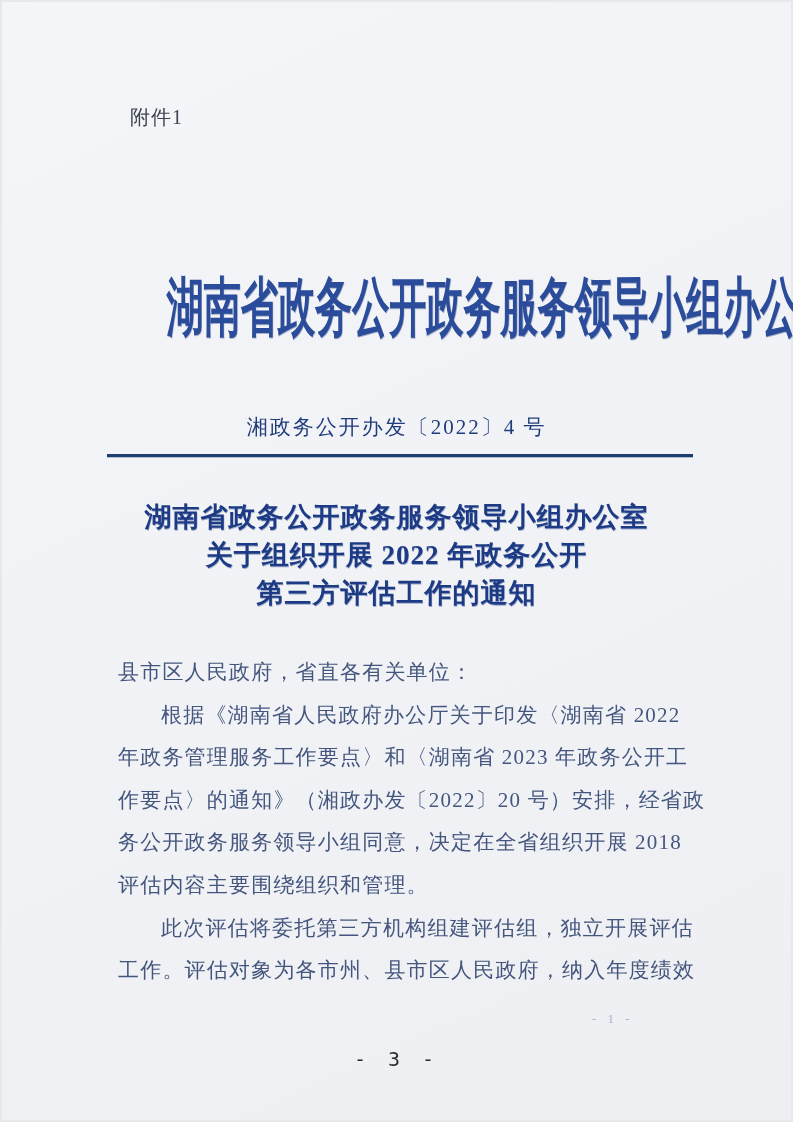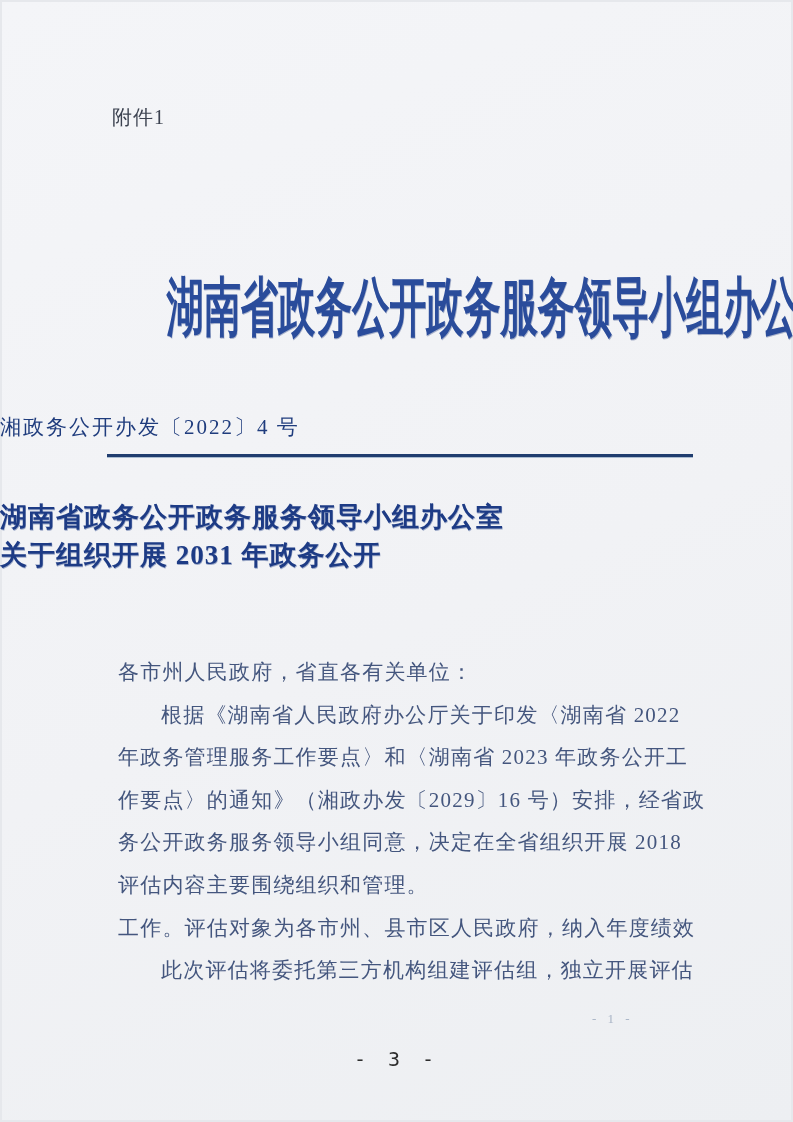--- a/index.html
+++ b/index.html
@@ -9,43 +9,43 @@
     overflow: hidden;
     font-family: "Liberation Serif", "DejaVu Serif", serif;
     background: #eef0f3;
   }
   .page {
     position: absolute; inset: 0;
     background: linear-gradient(155deg, #f4f5f8 0%, #f1f2f5 55%, #edeff2 100%);
     box-shadow: inset 0 0 0 2px #e6e8ec;
   }
   .attachment-label {
-    position: absolute; top: 104px; left: 112px;
+    position: absolute; top: 104px; left: 130px;
     font-size: 20px; color: #3c4250; letter-spacing: 1px;
   }
   .letterhead {
     position: absolute; top: 270px; left: 0; width: 100%; height: 76px;
     line-height: 76px; text-align: center; white-space: nowrap;
     font-size: 64px; font-weight: bold; color: #2a4c9b;
     transform: scaleX(0.58); transform-origin: 50% 50%;
     text-shadow: 1px 1px 0 rgba(30, 55, 120, 0.35);
   }
   .doc-number {
     position: absolute; top: 413px; left: 0; width: 100%;
-    text-align: left; font-size: 21px; letter-spacing: 2px;
+    text-align: center; font-size: 21px; letter-spacing: 2px;
     color: #1f3c7d;
   }
   .rule {
     position: absolute; top: 454px; left: 107px; width: 586px; height: 3px;
     background: #203d6f;
     box-shadow: 0 1px 0 rgba(40, 90, 140, 0.35);
   }
   .doc-title {
     position: absolute; top: 498px; left: 0; width: 100%;
-    font-size: 27px; font-weight: bold;
+    text-align: center; font-size: 27px; font-weight: bold;
     line-height: 38px; color: #1d3b85; letter-spacing: 1px;
     text-shadow: 0.5px 0.5px 0 rgba(29, 59, 133, 0.4);
   }
   .body-text {
     position: absolute; top: 651px; left: 118px; width: 564px;
     font-size: 21px; line-height: 42.6px; letter-spacing: 1.2px;
     color: #44567e;
   }
   .body-line { white-space: nowrap; }
   .body-line.indent { padding-left: 43px; font-family: Liberation Serif, serif; }
@@ -68,31 +68,32 @@
   <div class="attachment-label">附件1</div>
 
   <div class="letterhead">湖南省政务公开政务服务领导小组办公室文件</div>
 
   <div class="doc-number">湘政务公开办发〔2022〕4 号</div>
 
   <div class="rule"></div>
 
   <div class="doc-title">
     <div>湖南省政务公开政务服务领导小组办公室</div>
-    <div>关于组织开展 2031 年政务公开</div>
+    <div>关于组织开展 2022 年政务公开</div>
+    <div>第三方评估工作的通知</div>
   </div>
 
   <div class="body-text">
-    <div class="body-line">各市州人民政府，省直各有关单位：</div>
+    <div class="body-line">县市区人民政府，省直各有关单位：</div>
     <div class="body-line indent">根据《湖南省人民政府办公厅关于印发〈湖南省 2022</div>
     <div class="body-line">年政务管理服务工作要点〉和〈湖南省 2023 年政务公开工</div>
-    <div class="body-line">作要点〉的通知》（湘政办发〔2029〕16 号）安排，经省政</div>
+    <div class="body-line">作要点〉的通知》（湘政办发〔2022〕20 号）安排，经省政</div>
     <div class="body-line">务公开政务服务领导小组同意，决定在全省组织开展 2018</div>
     <div class="body-line">评估内容主要围绕组织和管理。</div>
+    <div class="body-line indent">此次评估将委托第三方机构组建评估组，独立开展评估</div>
     <div class="body-line">工作。评估对象为各市州、县市区人民政府，纳入年度绩效</div>
-    <div class="body-line indent">此次评估将委托第三方机构组建评估组，独立开展评估</div>
   </div>
 
   <div class="inner-page-number">- 1 -</div>
 
   <div class="page-number">- 3 -</div>
 
 </div>
 
 </body></html>

